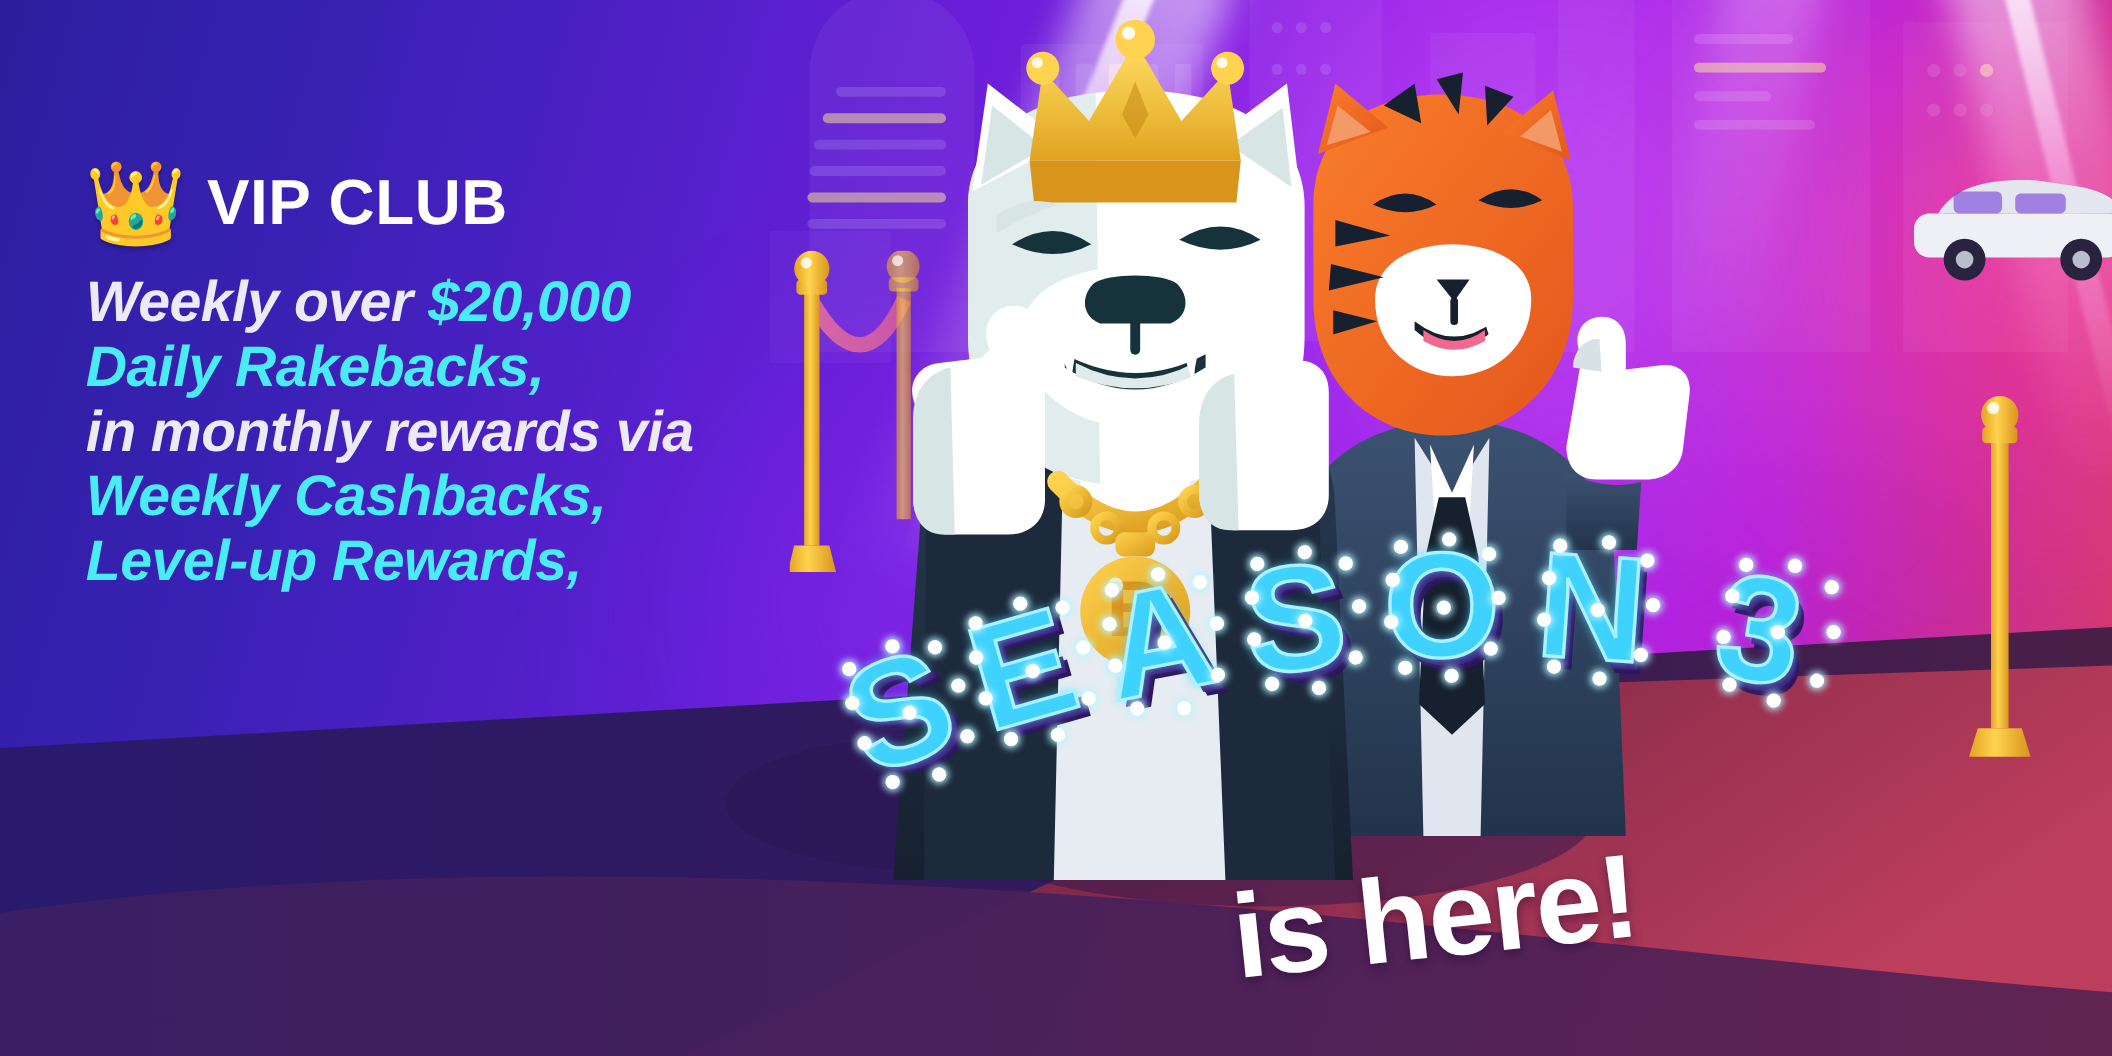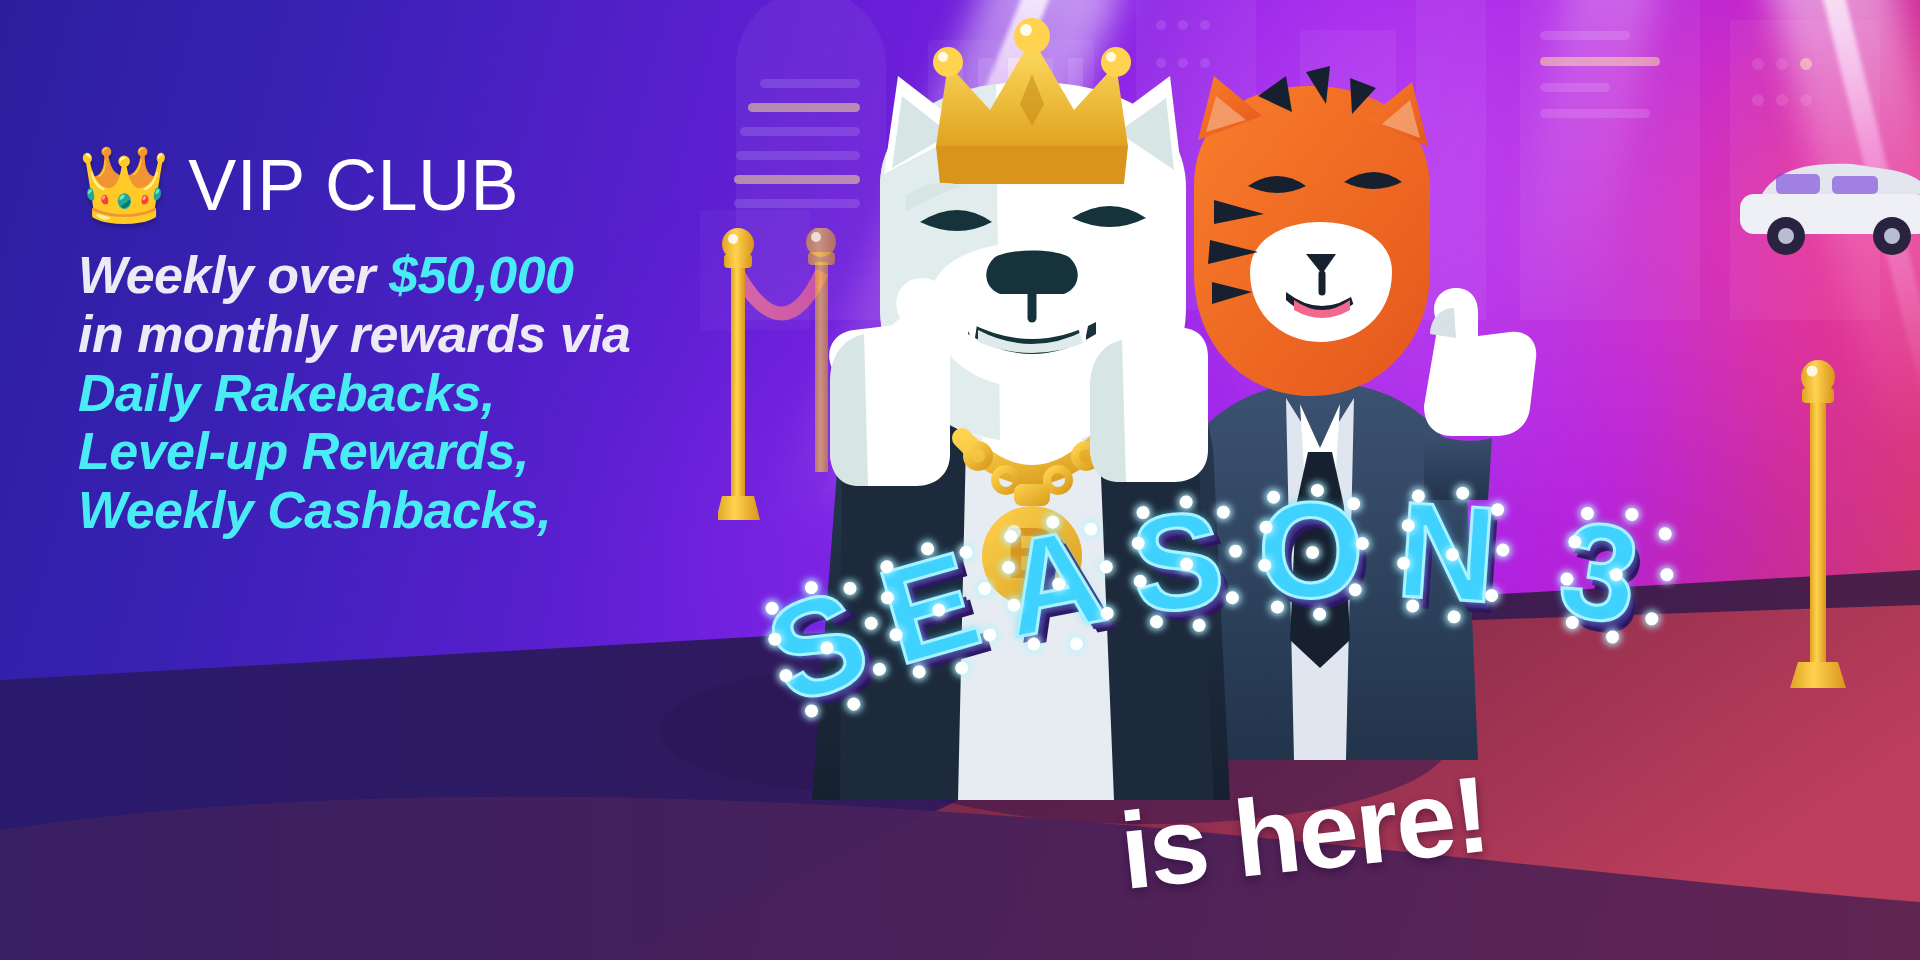--- a/index.html
+++ b/index.html
@@ -30,21 +30,21 @@
     filter:blur(2px);pointer-events:none}
   .beam.soft{filter:blur(16px);opacity:.6}
 
   
   #floor{position:absolute;left:0;bottom:0;width:1920px;height:430px;pointer-events:none}
 
   
   #copy{position:absolute;left:78px;top:148px;width:640px;z-index:40}
   #title-row{display:flex;align-items:center;gap:18px}
   #crown-emoji{font-size:74px;line-height:1;filter:drop-shadow(0 3px 2px rgba(0,0,0,.25))}
-  #title{font-size:72px;font-weight:400;color:#fff;letter-spacing:.5px;line-height:1}
+  #title{font-size:58px;font-weight:700;color:#fff;letter-spacing:.5px;line-height:1}
   #sub{margin-top:24px;font-size:52px;font-style:italic;font-weight:700;line-height:1.13;color:#eceaf4;
        letter-spacing:-.5px}
   .cy{color:#49ecf5}
   .wh{color:#eceaf4}
 
   
   #chars{position:absolute;left:0;top:0;width:1920px;height:960px;z-index:30;pointer-events:none}
 
   
   #season{position:absolute;left:772px;top:470px;width:1010px;height:250px;z-index:45}
@@ -344,25 +344,25 @@
       </g>
     </g>
   </svg>
 
   <div id="copy">
     <div id="title-row">
       <span id="crown-emoji">👑</span>
       <h1 id="title">VIP CLUB</h1>
     </div>
     <div id="sub">
-        <div><span class="wh">Weekly over </span><span class="cy">$50,000</span></div>
+        <div><span class="wh">Weekly over </span><span class="cy">$20,000</span></div>
+        <div><span class="cy">Daily Rakebacks,</span></div>
         <div><span class="wh">in monthly rewards via</span></div>
-        <div><span class="cy">Daily Rakebacks,</span></div>
+        <div><span class="cy">Weekly Cashbacks,</span></div>
         <div><span class="cy">Level-up Rewards,</span></div>
-        <div><span class="cy">Weekly Cashbacks,</span></div>
       </div>
   </div>
 
   <div id="season">
       <div class="ltr" style="left: 0px; top: 108px; transform: rotate(-20deg);">S</div>
       <div class="bulbs" style="left: -6px; top: 102px; width: 118px; height: 150px; transform: rotate(-20deg);">
         <div class="bulb" style="left: 16px; top: 14px;"></div>
         <div class="bulb" style="left: 60px; top: 8px;"></div>
         <div class="bulb" style="left: 96px; top: 22px;"></div>
         <div class="bulb" style="left: 104px; top: 62px;"></div>

